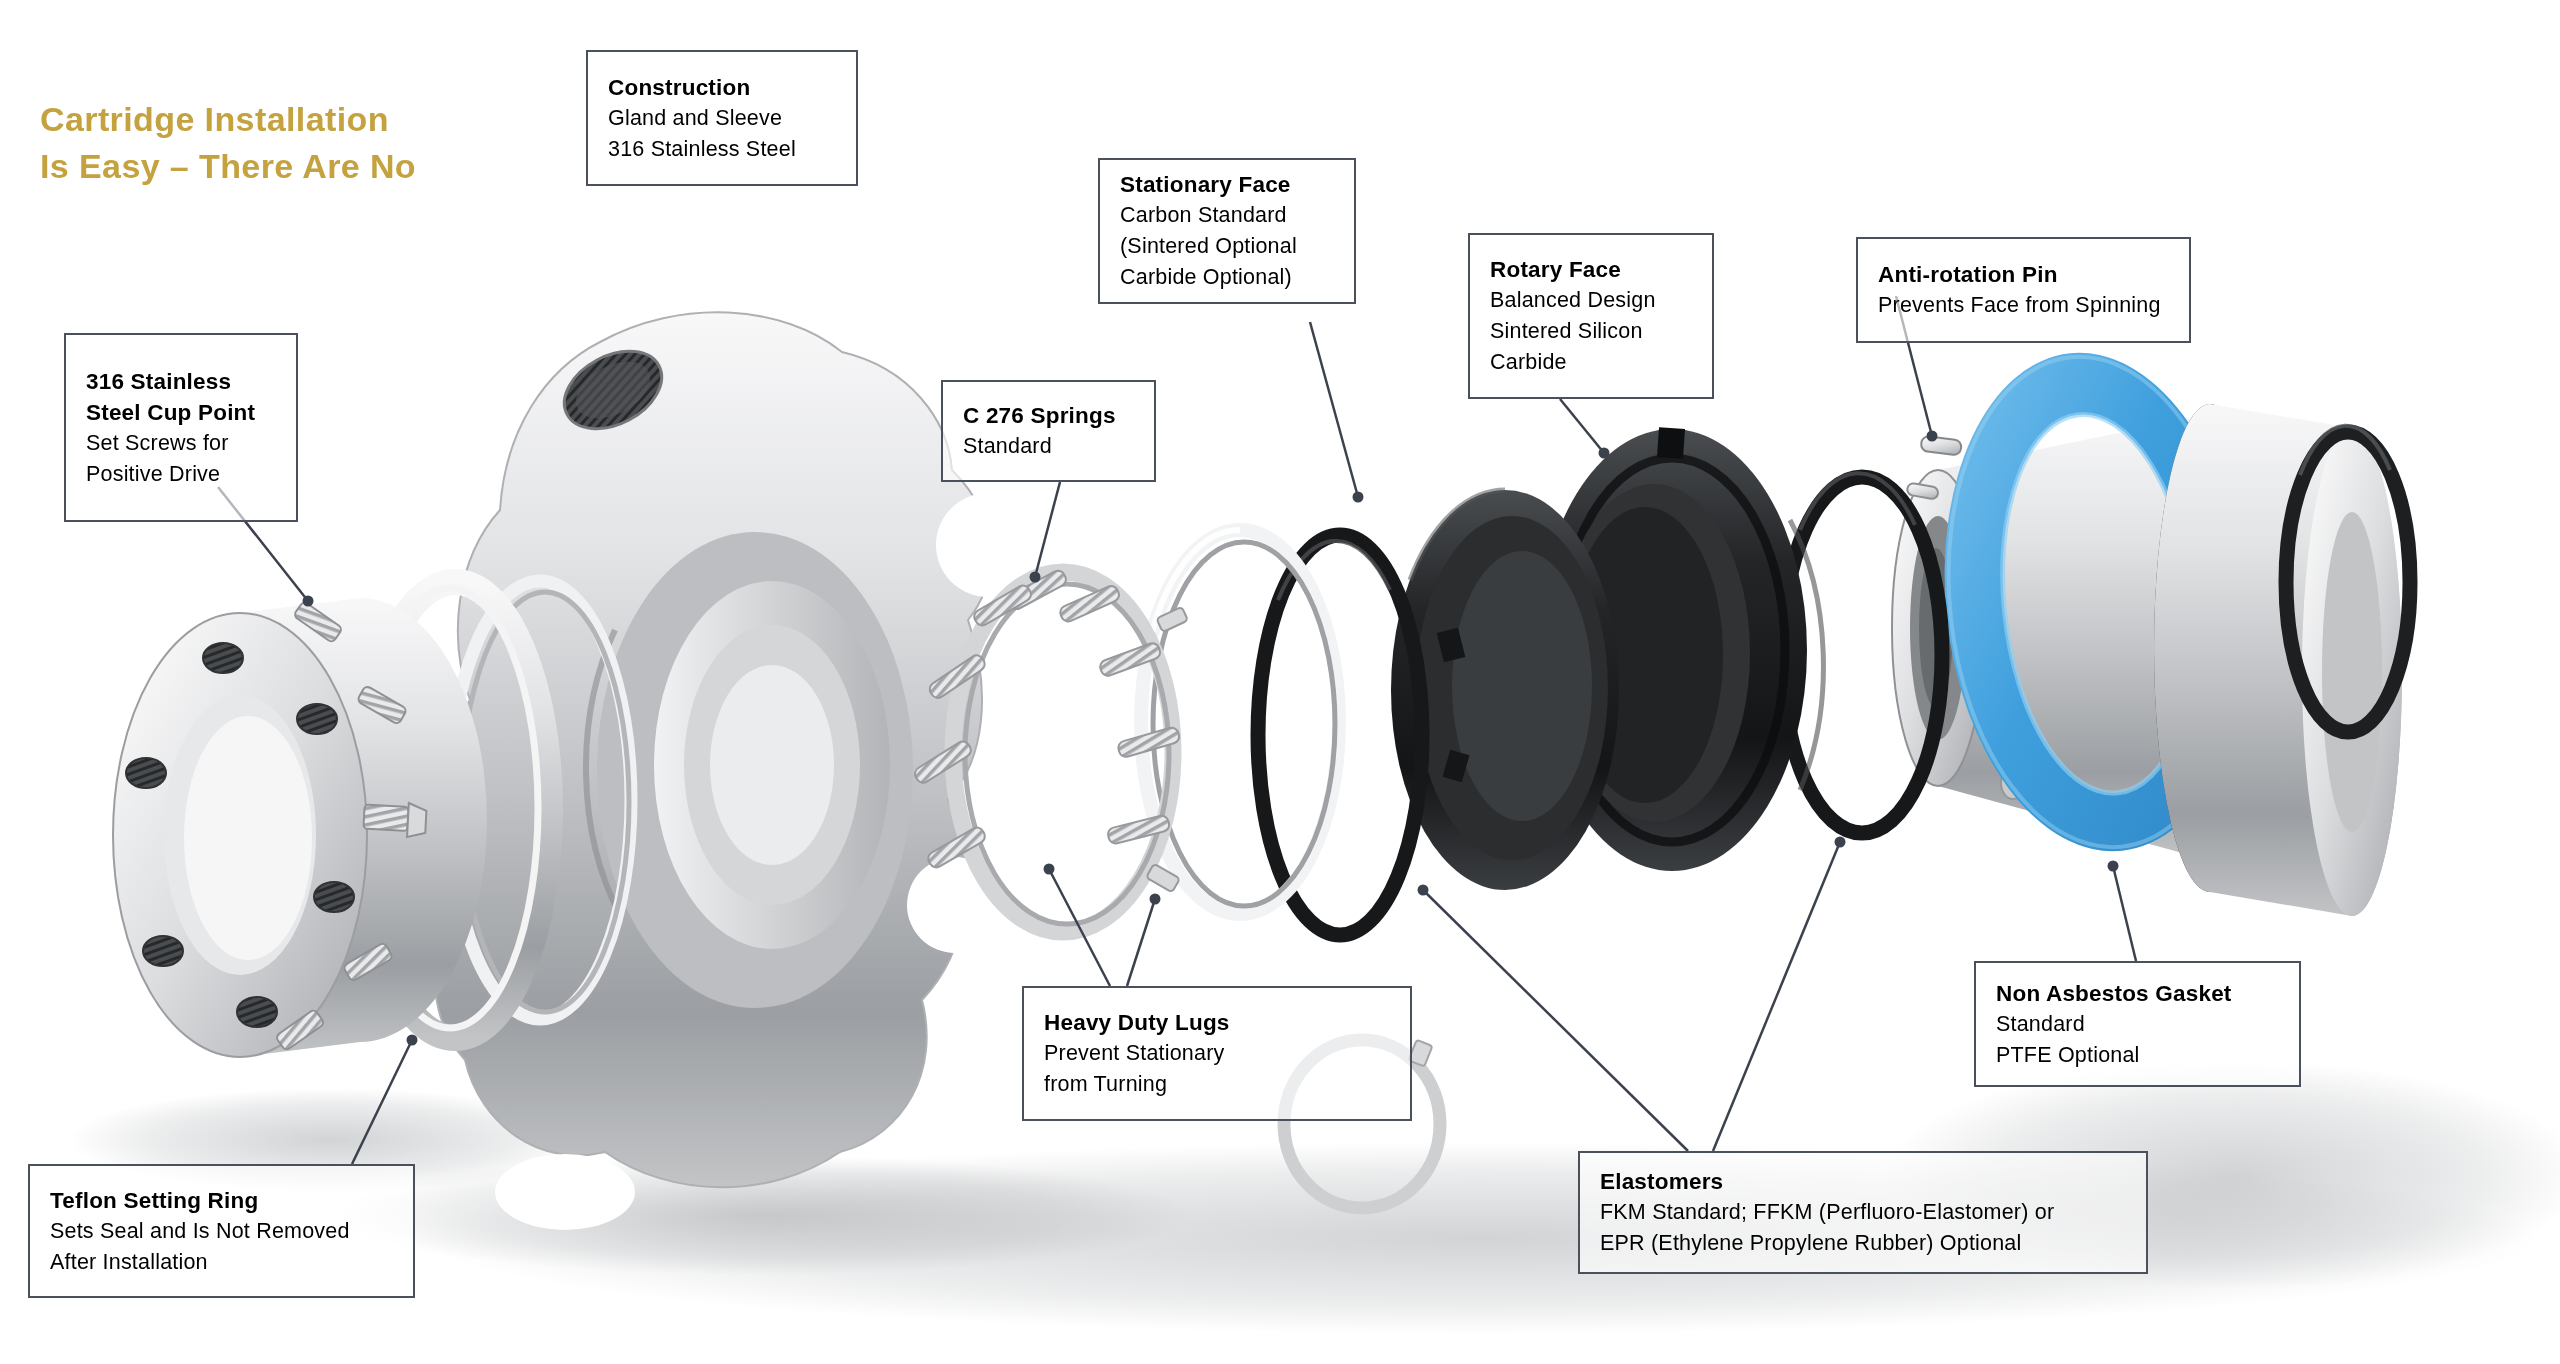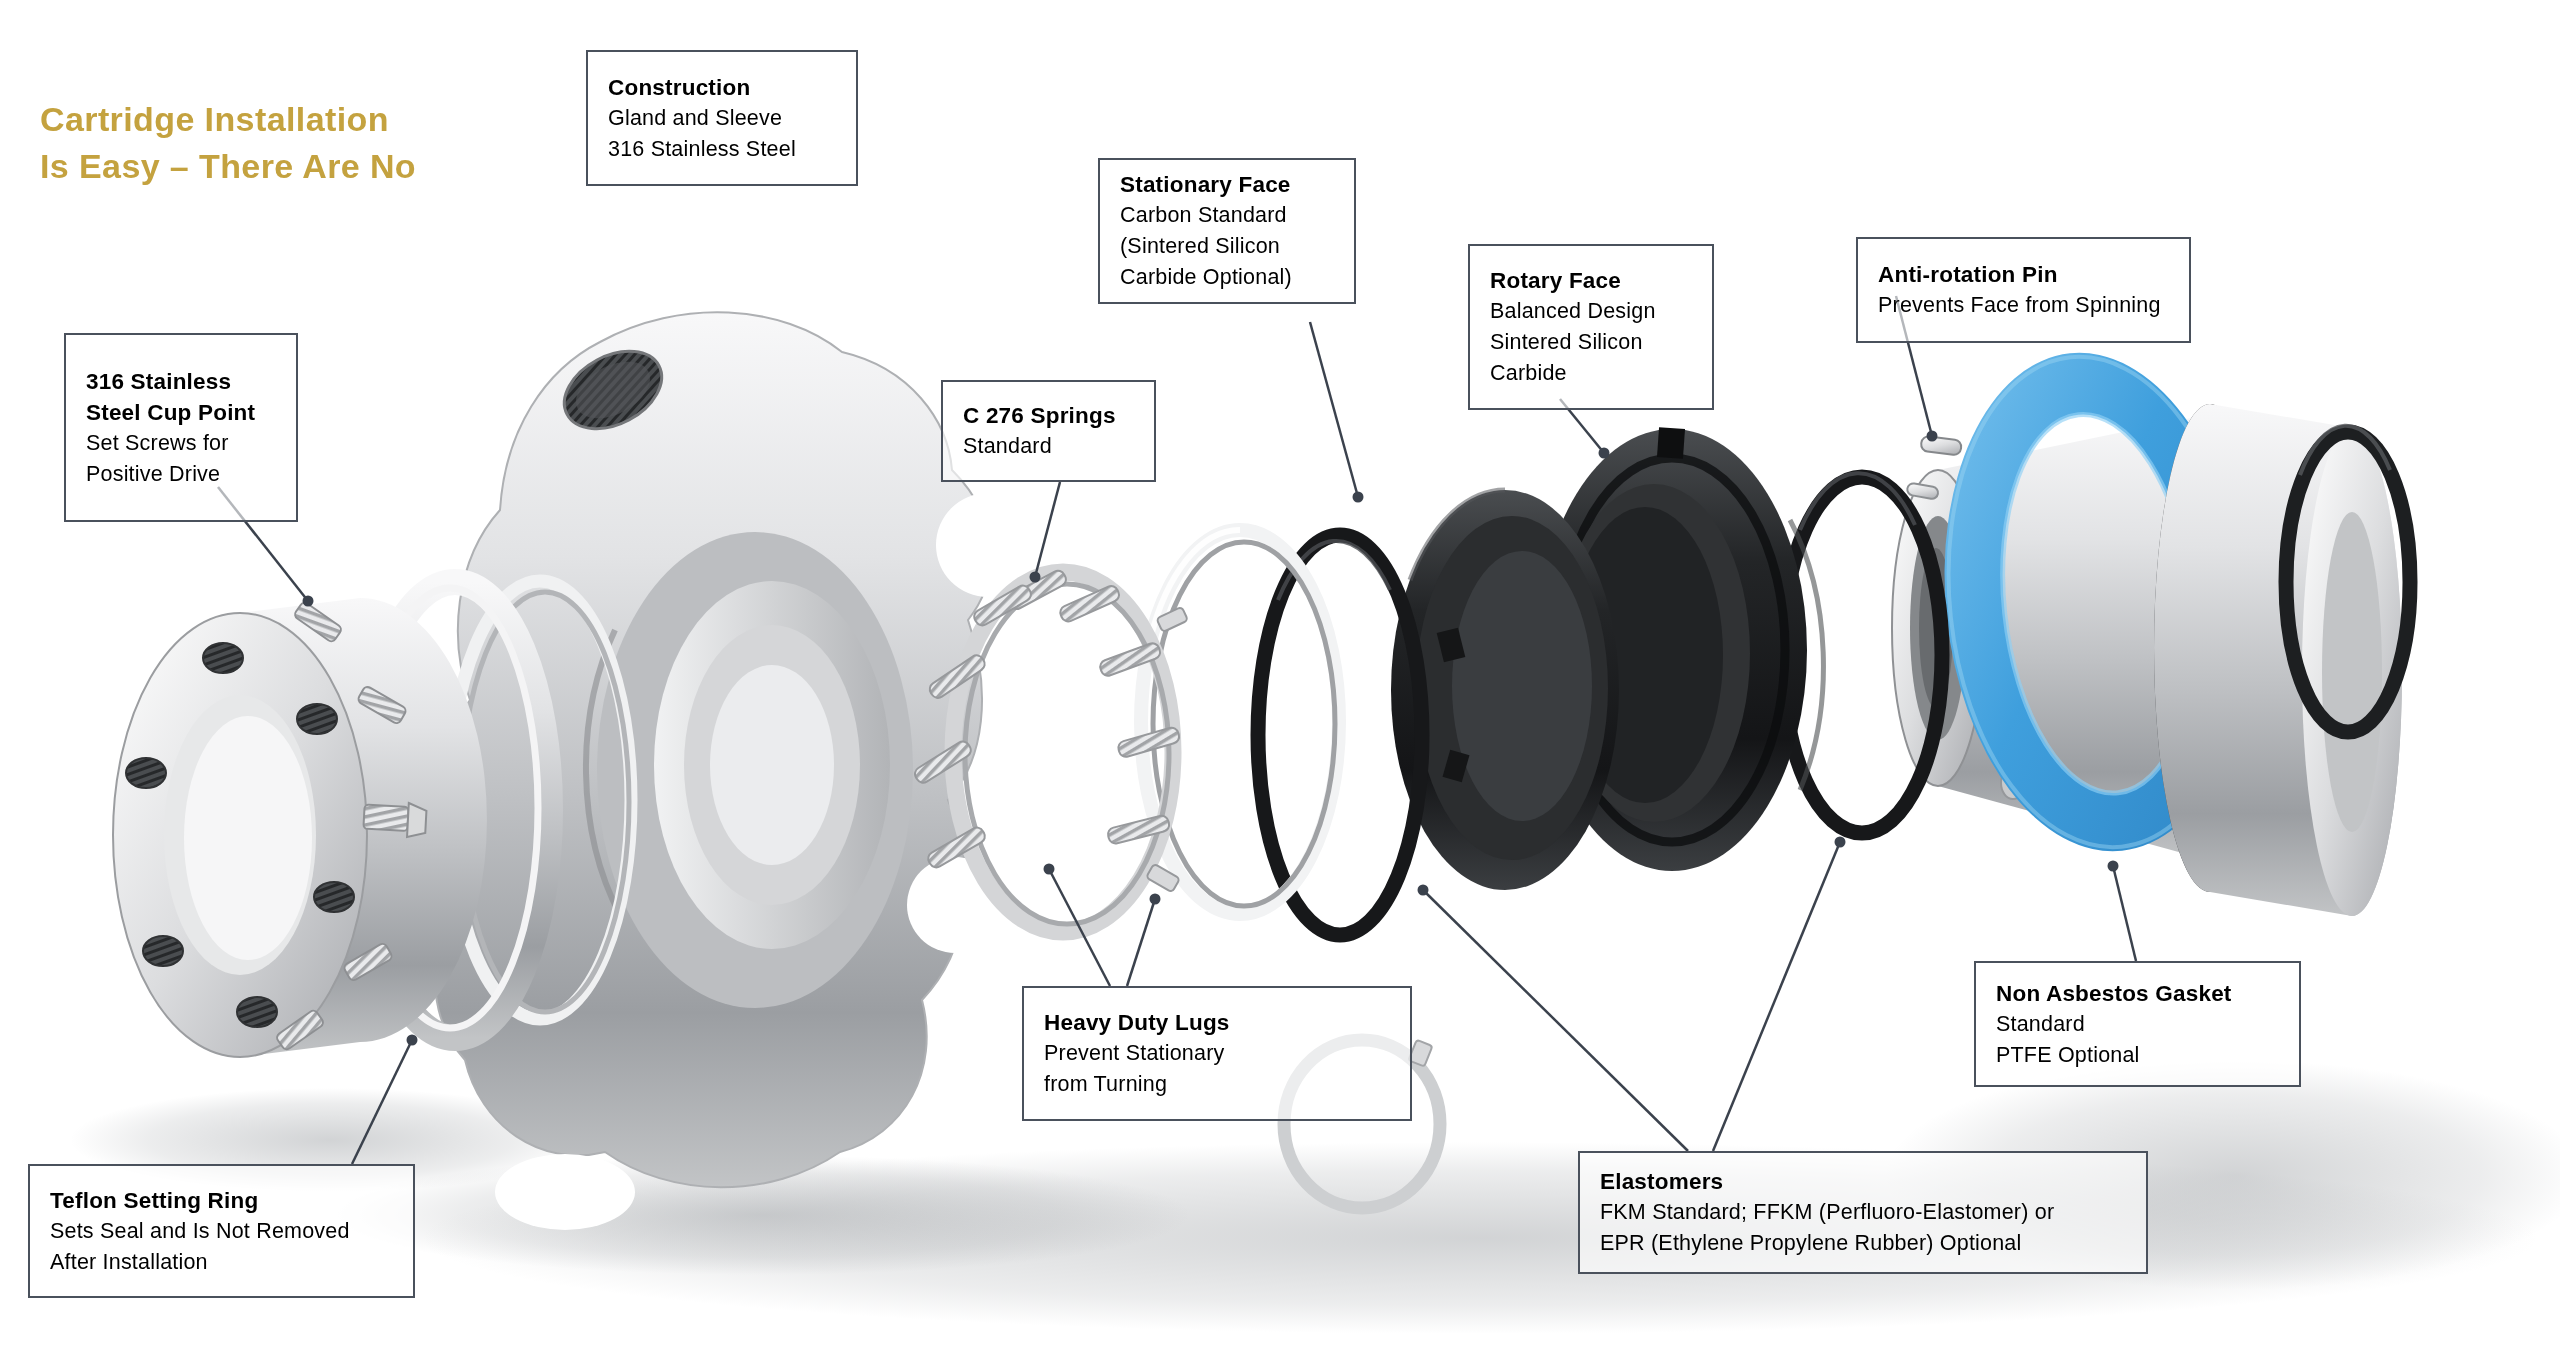--- a/index.html
+++ b/index.html
@@ -9,21 +9,21 @@
   .page-title{position:absolute;left:40px;top:96px;color:#c4a23f;font-weight:700;
               font-size:34px;line-height:47px;letter-spacing:.4px;}
   .callout{position:absolute;box-sizing:border-box;background:rgba(255,255,255,.62);
            border:2.5px solid #4a515c;padding:24px 20px;display:flex;flex-direction:column;
            justify-content:center;color:#000000;}
   .callout .c-title{font-weight:700;font-size:22.5px;line-height:31px;letter-spacing:.2px;}
   .callout .c-body{font-size:21.5px;line-height:31px;letter-spacing:.2px;font-weight:400;}
   
   #co-construction{left:586px;top:50px;width:272px;height:136px;}
   #co-stationary{left:1098px;top:158px;width:258px;height:146px;}
-  #co-rotary{left:1468px;top:233px;width:246px;height:166px;margin-top:11px;}
+  #co-rotary{left:1468px;top:233px;width:246px;height:166px;}
   #co-pin{left:1856px;top:190px;width:335px;height:106px;margin-top:47px;}
   #co-cuppoint{left:64px;top:333px;width:234px;height:189px;}
   #co-springs{left:941px;top:380px;width:215px;height:102px;}
   #co-lugs{left:1022px;top:986px;width:390px;height:135px;}
   #co-gasket{left:1974px;top:961px;width:327px;height:126px;}
   #co-teflon{left:28px;top:1164px;width:387px;height:134px;}
   #co-elastomers{left:1578px;top:1151px;width:570px;height:123px;}
 </style>
 </head>
 <body>
@@ -316,21 +316,21 @@
   <div class="c-body">
         <div>Gland and Sleeve</div>
         <div>316 Stainless Steel</div>
       </div>
 </div>
 
 <div class="callout" id="co-stationary">
   <div class="c-title">Stationary Face</div>
   <div class="c-body">
         <div>Carbon Standard</div>
-        <div>(Sintered Silicon</div>
+        <div>(Sintered Optional</div>
         <div>Carbide Optional)</div>
       </div>
 </div>
 
 <div class="callout" id="co-rotary">
   <div class="c-title">Rotary Face</div>
   <div class="c-body">
         <div>Balanced Design</div>
         <div>Sintered Silicon</div>
         <div>Carbide</div>

